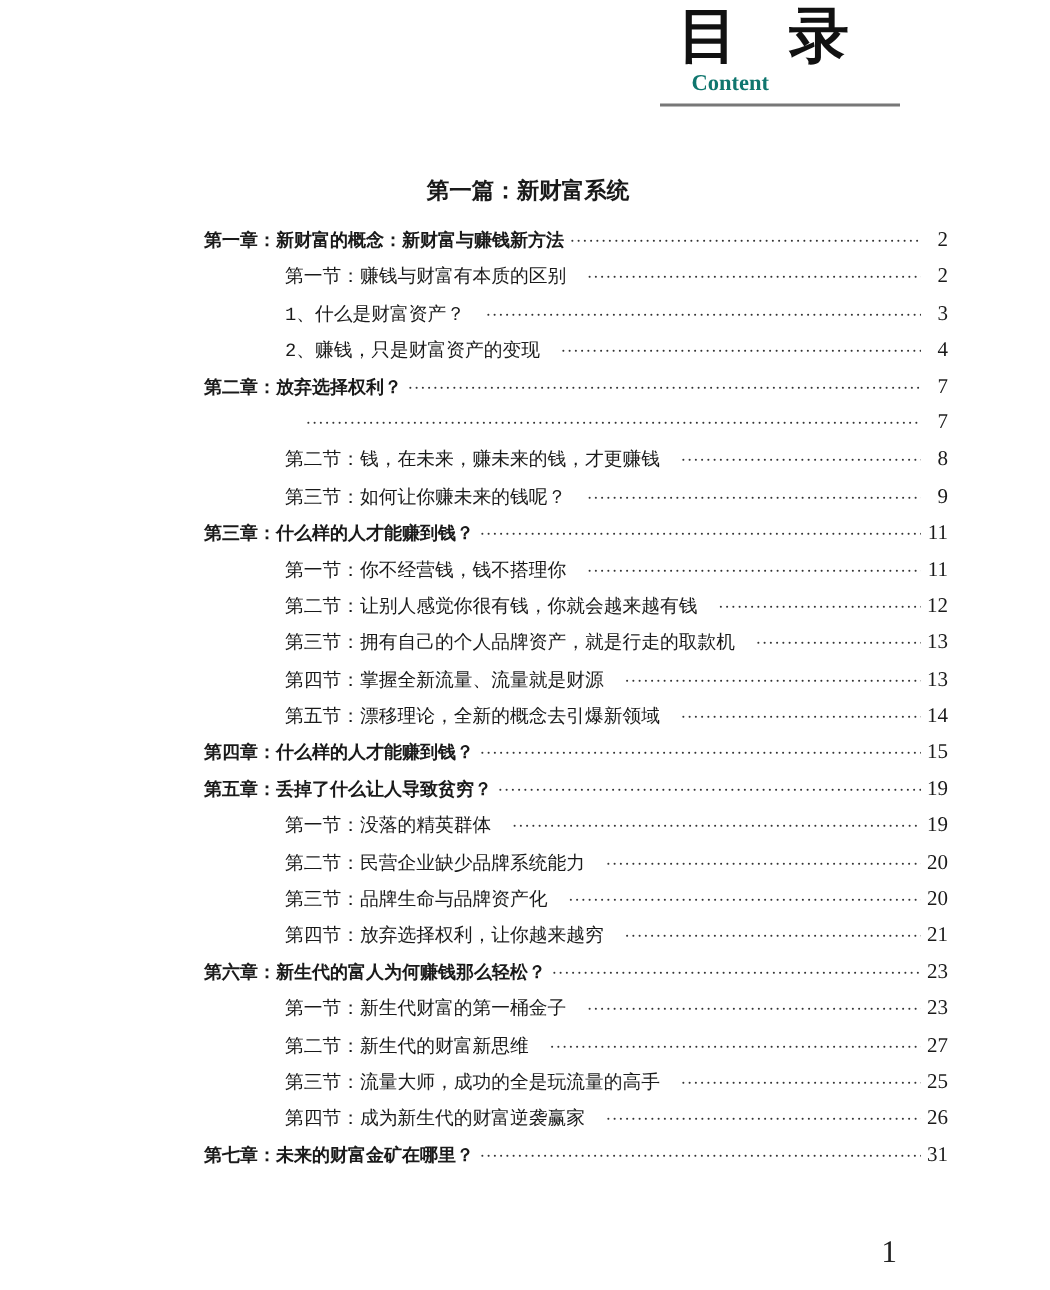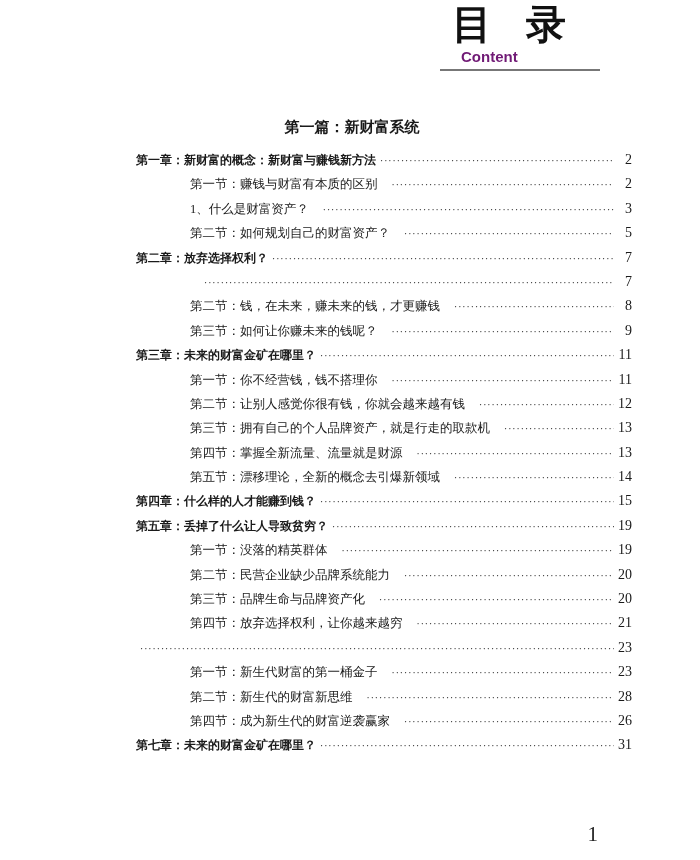--- a/index.html
+++ b/index.html
@@ -1,26 +1,26 @@
 <!DOCTYPE html>
 <html><head>
 <meta charset="utf-8">
 <style>
   html,body{margin:0;padding:0;background:#fff;}
   body{width:700px;height:860px;position:relative;overflow:hidden;font-family:"DejaVu Serif","Liberation Serif",serif;color:#1a1a1a;}
   .title{position:absolute;right:100px;top:2px;font-family:"DejaVu Sans","Liberation Sans",sans-serif;font-weight:bold;font-size:40px;letter-spacing:34px;color:#111;line-height:44px;}
-  .subtitle{position:absolute;left:461px;top:48px;font-family:Liberation Sans, sans-serif;font-weight:bold;font-size:15px;color:#701a75;}
+  .subtitle{position:absolute;left:461px;top:48px;font-family:Liberation Serif, serif;font-weight:bold;font-size:15px;color:#0f766e;}
   .rule{position:absolute;left:440px;top:69px;width:160px;height:2px;background:#777;}
   .part{position:absolute;left:0;width:700px;top:118px;text-align:center;font-weight:bold;font-size:15px;padding-left:2px;}
   .toc{position:absolute;left:103px;top:152px;width:496px;margin-left:33px;}
   .row{display:flex;align-items:baseline;height:24.4px;font-size:12.5px;white-space:nowrap;}
   .row.chapter{font-weight:bold;}
   .row.chapter .text{font-family:"DejaVu Sans","Liberation Sans",sans-serif;font-size:12px;}
   .row.section{padding-left:54px;}
-  .row.section .text{font-family:Liberation Serif, serif;font-size:12.5px;}
+  .row.section .text{font-family:Liberation Mono, monospace;font-size:12.5px;}
   .dots{flex:1;overflow:hidden;margin:0 4px;color:#333;font-weight:normal;letter-spacing:1px;font-size:10px;}
   .dots::before{content:"····································································································································";}
   .row.section .dots{margin-left:14px;}
   .page{min-width:14px;text-align:right;font-family:"Liberation Serif",serif;font-size:14px;font-weight:normal;}
   .row.chapter .page{font-weight:normal;}
   .pagenum{position:absolute;right:102px;top:822px;font-family:"Liberation Serif",serif;font-size:21px;color:#222;}
 </style>
 </head>
 <body>
 
@@ -40,23 +40,23 @@
       <span class="text">第一节：赚钱与财富有本质的区别</span>
       <span class="dots"></span>
       <span class="page">2</span>
     </div>
     <div class="row section">
       <span class="text">1、什么是财富资产？</span>
       <span class="dots"></span>
       <span class="page">3</span>
     </div>
     <div class="row section">
-      <span class="text">第二节：如何规划自己的财富资产？</span>
+      <span class="text">2、赚钱，只是财富资产的变现</span>
       <span class="dots"></span>
-      <span class="page">5</span>
+      <span class="page">4</span>
     </div>
     <div class="row chapter">
       <span class="text">第二章：放弃选择权利？</span>
       <span class="dots"></span>
       <span class="page">7</span>
     </div>
     <div class="row section">
       <span class="dots"></span>
       <span class="page">7</span>
     </div>
@@ -64,21 +64,21 @@
       <span class="text">第二节：钱，在未来，赚未来的钱，才更赚钱</span>
       <span class="dots"></span>
       <span class="page">8</span>
     </div>
     <div class="row section">
       <span class="text">第三节：如何让你赚未来的钱呢？</span>
       <span class="dots"></span>
       <span class="page">9</span>
     </div>
     <div class="row chapter">
-      <span class="text">第三章：未来的财富金矿在哪里？</span>
+      <span class="text">第三章：什么样的人才能赚到钱？</span>
       <span class="dots"></span>
       <span class="page">11</span>
     </div>
     <div class="row section">
       <span class="text">第一节：你不经营钱，钱不搭理你</span>
       <span class="dots"></span>
       <span class="page">11</span>
     </div>
     <div class="row section">
       <span class="text">第二节：让别人感觉你很有钱，你就会越来越有钱</span>
@@ -124,32 +124,38 @@
       <span class="text">第三节：品牌生命与品牌资产化</span>
       <span class="dots"></span>
       <span class="page">20</span>
     </div>
     <div class="row section">
       <span class="text">第四节：放弃选择权利，让你越来越穷</span>
       <span class="dots"></span>
       <span class="page">21</span>
     </div>
     <div class="row chapter">
+      <span class="text">第六章：新生代的富人为何赚钱那么轻松？</span>
       <span class="dots"></span>
       <span class="page">23</span>
     </div>
     <div class="row section">
       <span class="text">第一节：新生代财富的第一桶金子</span>
       <span class="dots"></span>
       <span class="page">23</span>
     </div>
     <div class="row section">
       <span class="text">第二节：新生代的财富新思维</span>
       <span class="dots"></span>
-      <span class="page">28</span>
+      <span class="page">27</span>
+    </div>
+    <div class="row section">
+      <span class="text">第三节：流量大师，成功的全是玩流量的高手</span>
+      <span class="dots"></span>
+      <span class="page">25</span>
     </div>
     <div class="row section">
       <span class="text">第四节：成为新生代的财富逆袭赢家</span>
       <span class="dots"></span>
       <span class="page">26</span>
     </div>
     <div class="row chapter">
       <span class="text">第七章：未来的财富金矿在哪里？</span>
       <span class="dots"></span>
       <span class="page">31</span>

